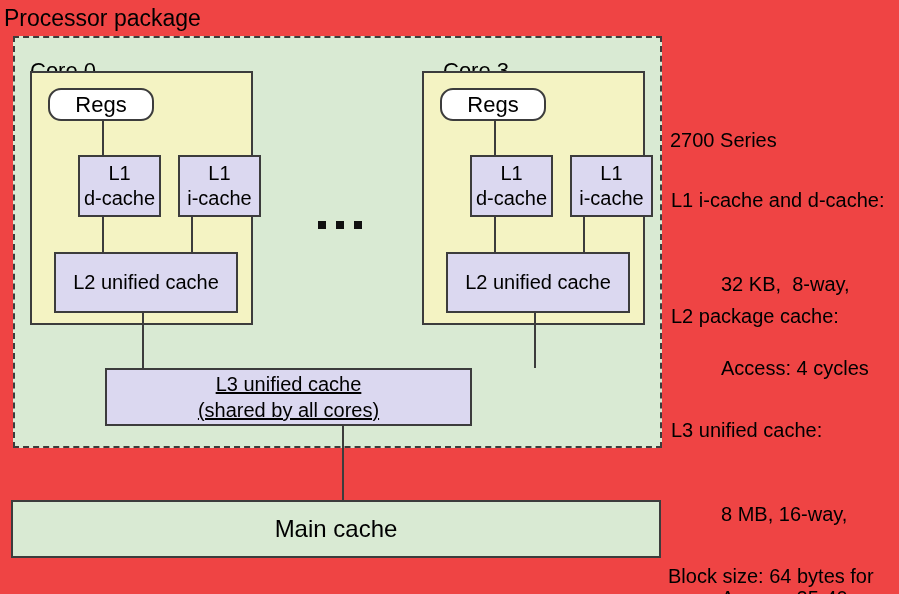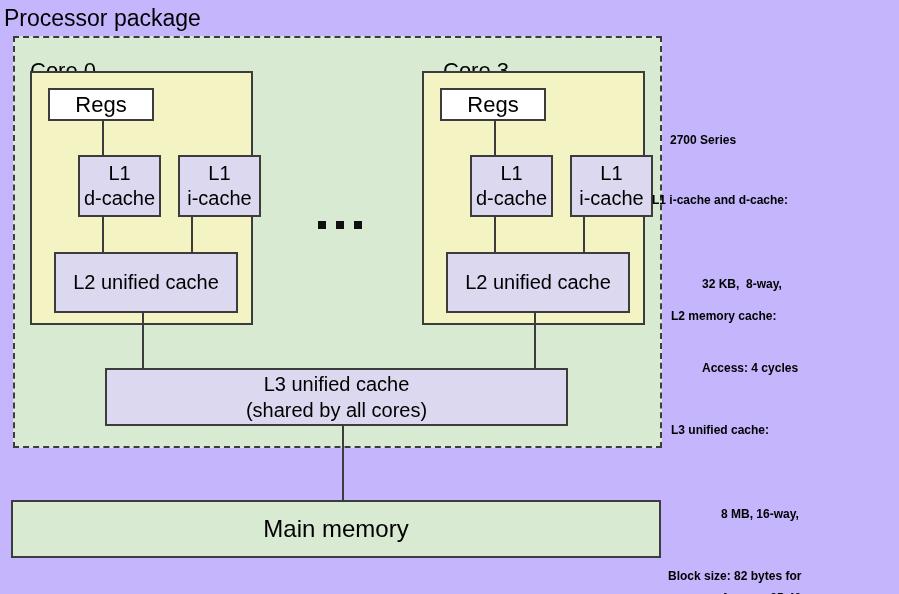--- a/index.html
+++ b/index.html
@@ -7,21 +7,21 @@
     padding: 0;
     background: #f8f8f8;
     font-family: "Liberation Sans", sans-serif;
     color: #000;
   }
   .stage {
     position: relative;
     width: 899px;
     height: 594px;
     overflow: hidden;
-    background: #c4b5fd;
+    background: #ef4444;
   }
   .abs { position: absolute; }
 
   .page-title {
     left: 4px; top: 4px;
     font-size: 23px;
     line-height: 28px;
     color: #000;
   }
 
@@ -62,20 +62,21 @@
     display: flex;
     align-items: center;
     justify-content: center;
     text-align: center;
   }
   .regs-box {
     left: 16px; top: 15px;
     width: 106px; height: 33px;
     background: #ffffff;
     font-size: 22px;
+    border-radius: 13px;
   }
   .l1-box {
     width: 83px; height: 62px;
     top: 82px;
     background: var(--cache-fill, #dbd8f0);
     font-size: 20px;
     line-height: 25px;
     white-space: pre-line;
     margin-left: 25px;
   }
@@ -97,25 +98,26 @@
   .regs-l1d { left: 70px; top: 48px;  height: 34px; }
   .l1d-l2   { left: 70px; top: 144px; height: 35px; }
   .l1i-l2   { left: 159px; top: 144px; height: 35px; }
 
   .line-l2c0-l3 { left: 142px; top: 312px; height: 56px; }
   .line-l2c3-l3 { left: 534px; top: 312px; height: 56px; }
   .line-l3-mem  { left: 342px; top: 426px; height: 74px; }
 
   .l3-box {
     left: 105px; top: 368px;
-    width: 463px; height: 58px;
+    width: 367px; height: 58px;
     background: var(--cache-fill, #dbd8f0);
     font-size: 20px;
     line-height: 26px;
     white-space: pre-line;
+    text-decoration: underline;
   }
 
   .memory-box {
     left: 11px; top: 500px;
     width: 650px; height: 58px;
     background: var(--memory-fill, #d9ead3);
     font-size: 24px;
   }
 
   .dots {
@@ -123,29 +125,28 @@
     display: flex;
     gap: 10px;
   }
   .dots span {
     width: 8px; height: 8px;
     background: #101010;
     display: block;
   }
 
   .ann {
-    font-size: 12px;
+    font-size: 20px;
     line-height: 28px;
     white-space: pre;
     color: #000;
-    font-weight: bold;
   }
   .ann .ind { padding-left: 50px; }
   .ann-series { left: 670px; top: 70px; }
-  .ann-l1     { left: 652px; top: 130px; }
+  .ann-l1     { left: 671px; top: 130px; }
   .ann-l2     { left: 671px; top: 246px; }
   .ann-l3     { left: 671px; top: 360px; }
   .ann-block  { left: 668px; top: 506px; }
 </style>
 </head>
 <body>
 
 <div class="stage">
 
   <div class="abs page-title">Processor package</div>
@@ -189,41 +190,41 @@
   </div>
 
   <div class="abs vline line-l2c0-l3"></div>
   <div class="abs vline line-l2c3-l3"></div>
 
   <div class="abs node l3-box">L3 unified cache
 (shared by all cores)</div>
 
   <div class="abs vline line-l3-mem"></div>
 
-  <div class="abs node memory-box">Main memory</div>
+  <div class="abs node memory-box">Main cache</div>
 
   <div class="abs ann ann-series">
     <div>2700 Series</div>
   </div>
 
   <div class="abs ann ann-l1">
     <div>L1 i-cache and d-cache:</div>
     <div class="ind">32 KB,  8-way,</div>
     <div class="ind">Access: 4 cycles</div>
   </div>
 
   <div class="abs ann ann-l2">
-    <div>L2 memory cache:</div>
+    <div>L2 package cache:</div>
   </div>
 
   <div class="abs ann ann-l3">
     <div>L3 unified cache:</div>
     <div class="ind">8 MB, 16-way,</div>
     <div class="ind">Access: 25-40</div>
     
   </div>
 
   <div class="abs ann ann-block">
-    <div>Block size: 82 bytes for</div>
+    <div>Block size: 64 bytes for</div>
     
   </div>
 
 </div>
 
 </body></html>

